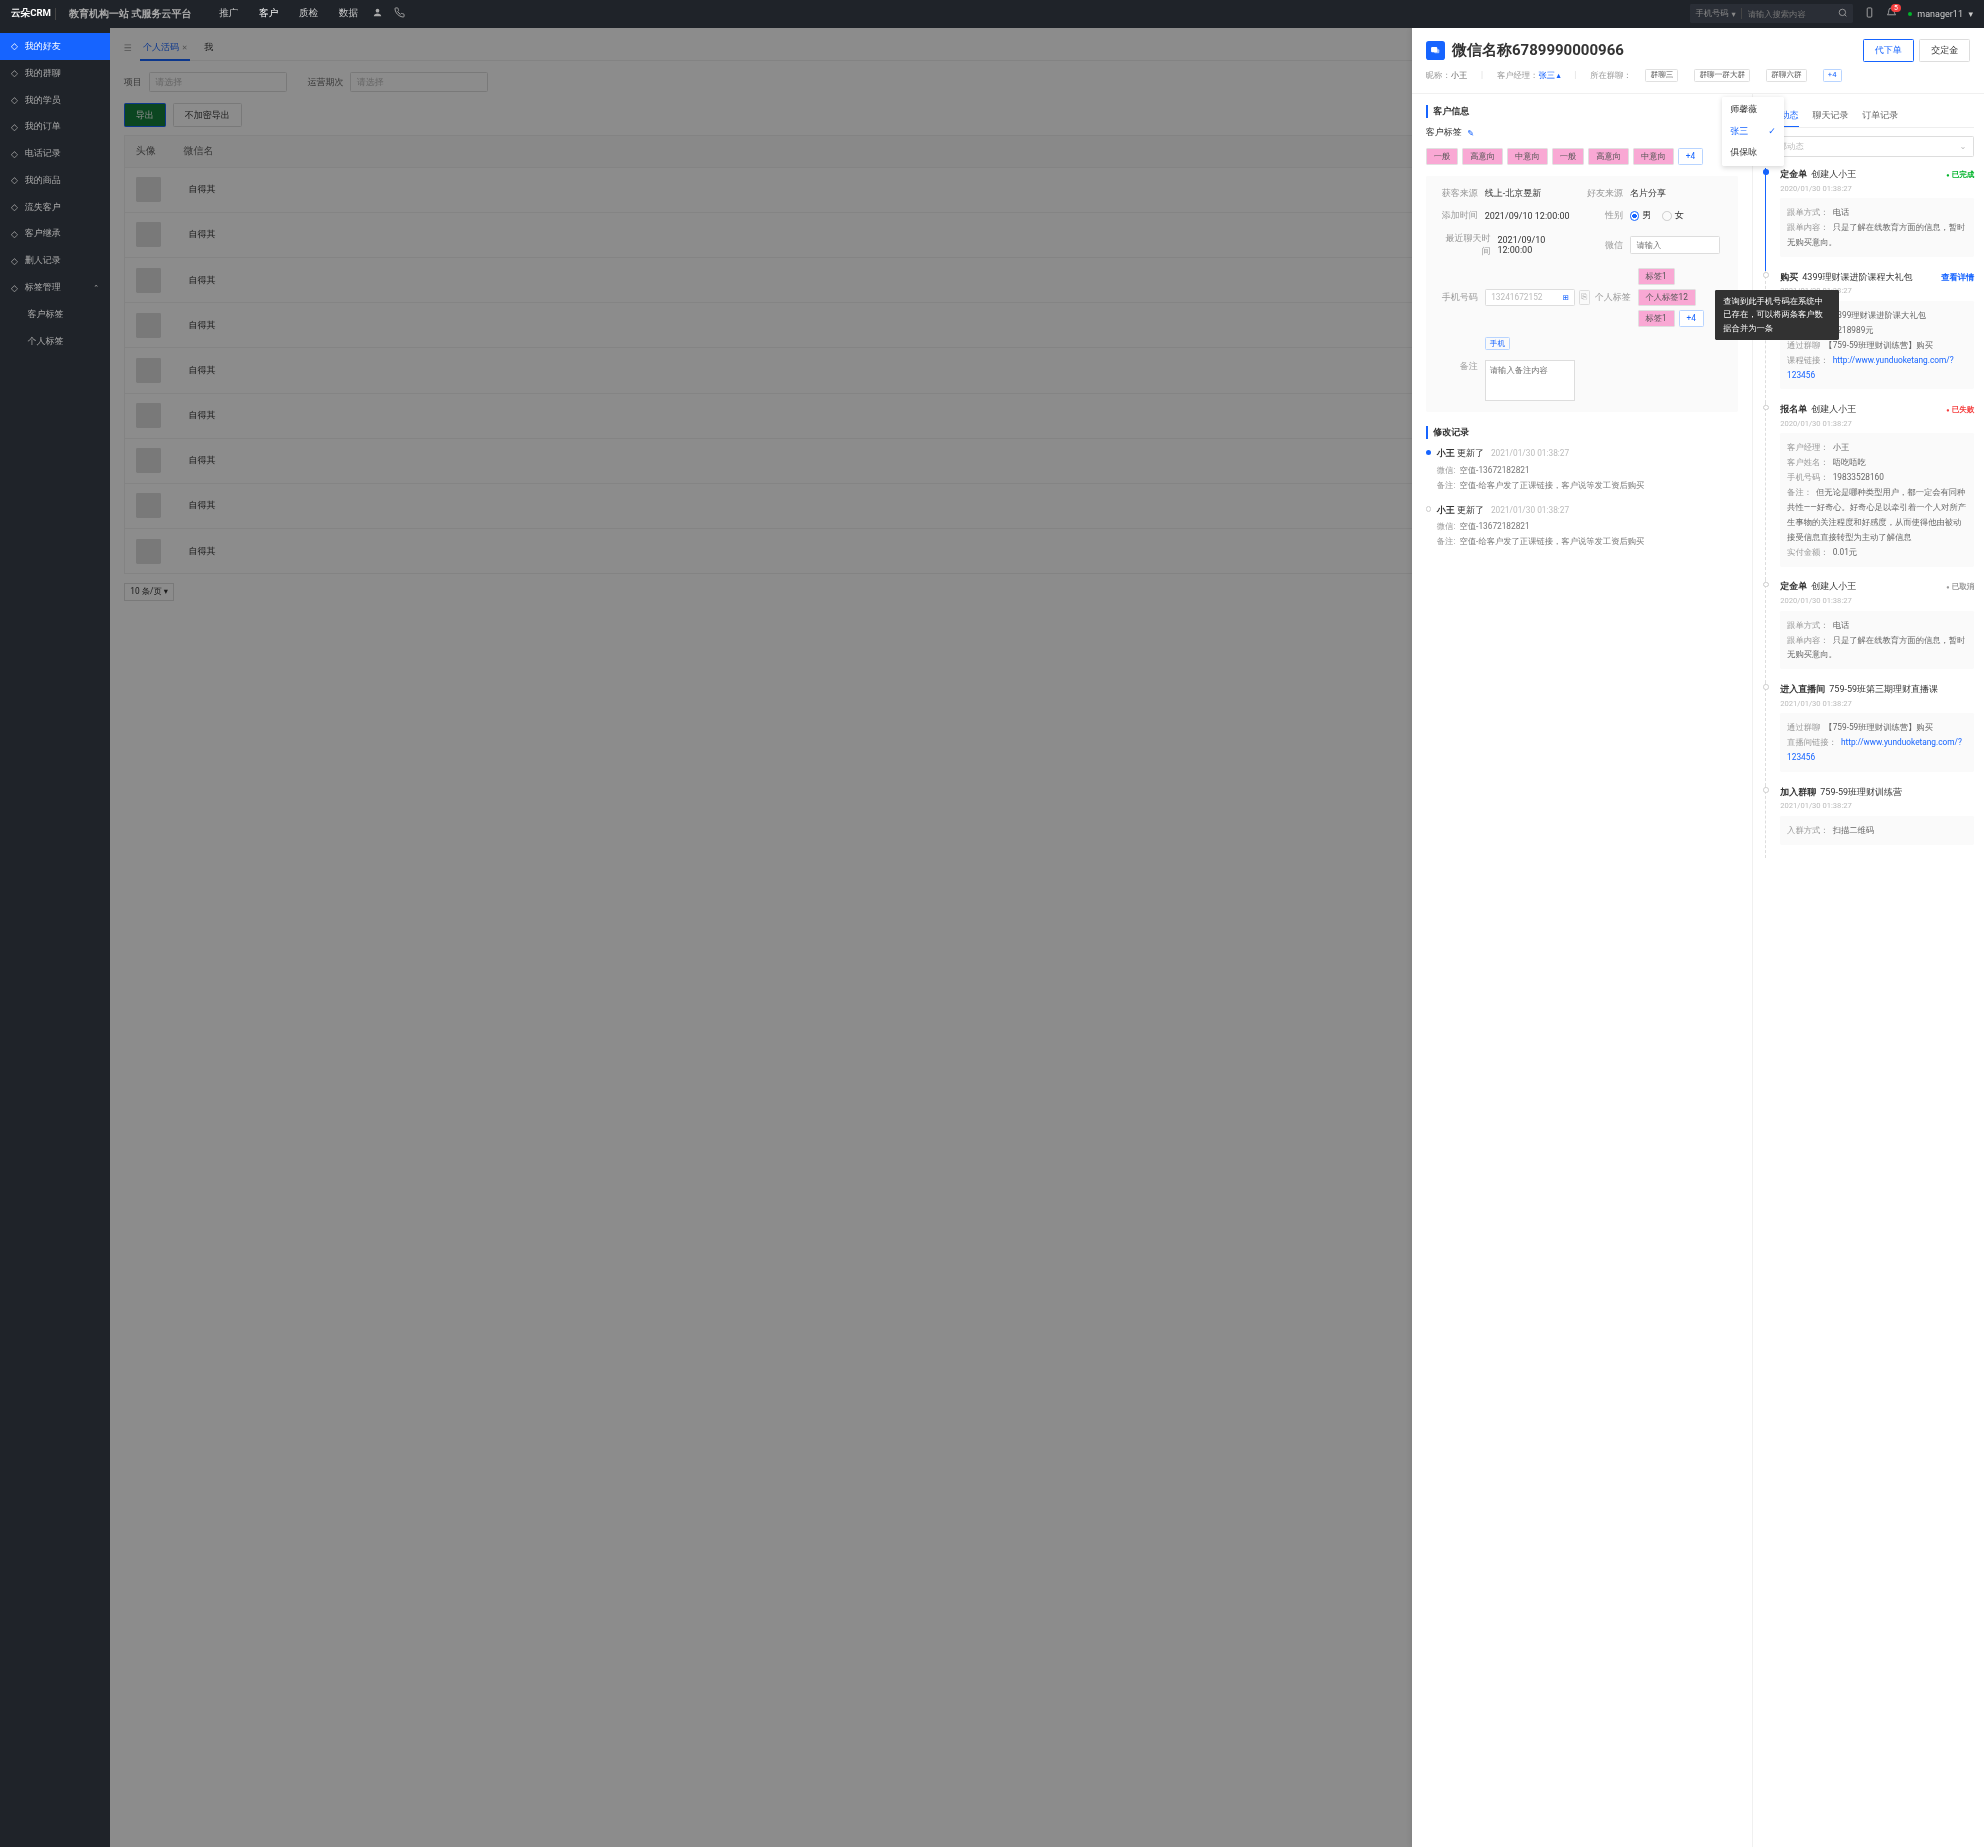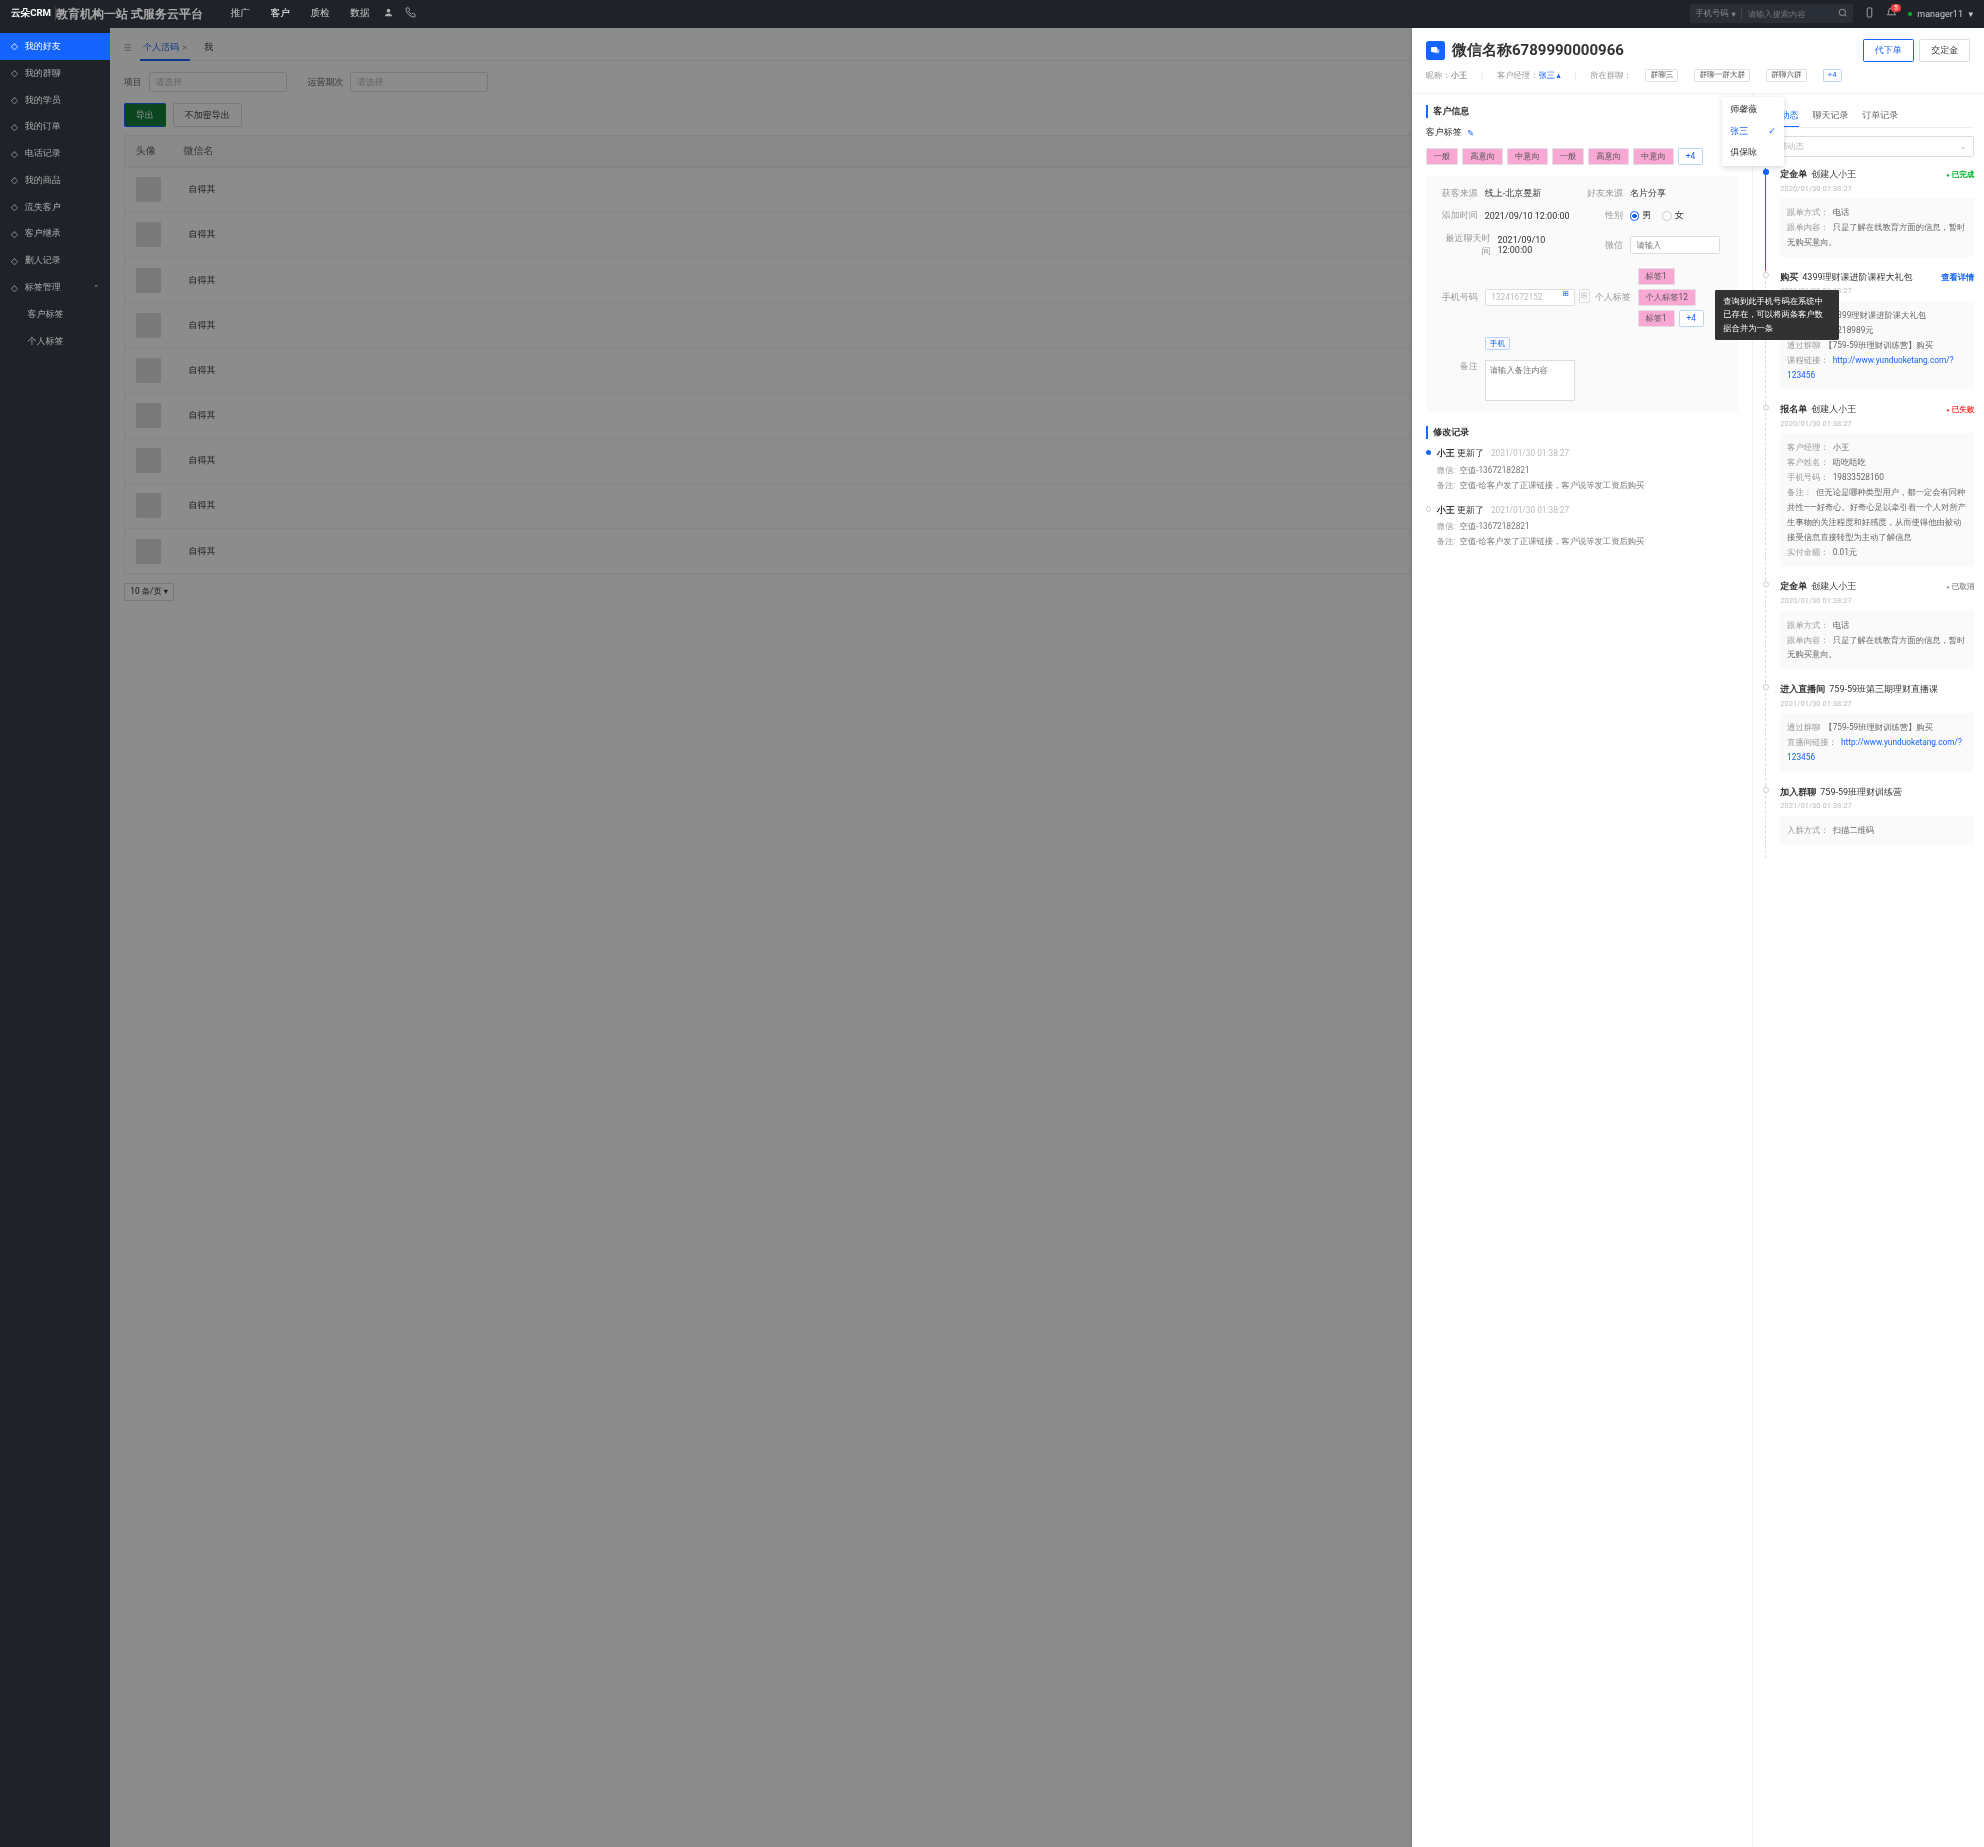--- a/index.html
+++ b/index.html
@@ -1,19 +1,19 @@
 <!DOCTYPE html>
 <html style="font-size:11px"><head>
 <meta charset="utf-8">
 <style>
 *{margin:0;padding:0;box-sizing:border-box;font-family:-apple-system,BlinkMacSystemFont,"Segoe UI",Roboto,"Helvetica Neue",Arial,sans-serif}
 body{background:#f5f5f5;font-size:9px;color:#333}
 .header{height:27.6px;background:#1f2329;display:flex;align-items:center;padding:0 11px;color:#fff}
 .logo{display:flex;align-items:center;gap:4.1px;font-size:9.6px;font-weight:bold}
-.logo-sub{font-size:12px;border-left:0.7px solid #444;padding-left:0;line-height:1.2;color:#aaa}
+.logo-sub{font-size:10px;border-left:0.7px solid #444;padding-left:13px;line-height:1.2;color:#aaa}
 .topnav{display:flex;margin-left:27.6px;gap:20.7px}
 .topnav-item{color:#ccc;font-size:9.6px;cursor:pointer}
 .topnav-item.active{color:#fff}
 .header-right{margin-left:auto;display:flex;align-items:center;gap:11px}
 .search-bar{display:flex;align-items:center;background:#2a2e36;border-radius:1.4px;height:19.3px}
 .search-sel{padding:0 5.5px;border-right:0.7px solid #444;color:#888;font-size:8.3px;display:flex;align-items:center;gap:2.8px}
 .search-inp{background:transparent;border:none;padding:0 5.5px;width:90px;color:#fff;outline:none;font-size:8.3px}
 .header-icon{color:#aaa;cursor:pointer;position:relative}
 .badge{position:absolute;top:-2.8px;right:-4.1px;background:#f53f3f;color:#fff;border-radius:5.5px;font-size:6.9px;padding:0 2.8px;min-width:9.6px;text-align:center}
 .user{display:flex;align-items:center;gap:5.5px;color:#ccc;font-size:9px}
@@ -76,21 +76,21 @@
 .info-row{display:flex;margin-bottom:9.6px;font-size:9px}
 .info-row:last-child{margin-bottom:0}
 .info-cell{flex:1;display:flex;align-items:center;gap:6.9px}
 .info-label{color:#999;min-width:41px;text-align:right}
 .info-val{color:#333}
 .radio-group{display:flex;gap:11px;align-items:center}
 .radio{display:flex;align-items:center;gap:2.8px}
 .radio-circle{width:9.6px;height:9.6px;border:0.7px solid #ccc;border-radius:50%;display:inline-block}
 .radio.checked .radio-circle{border-color:#1664ff;background:radial-gradient(circle,#1664ff 40%,#fff 45%)}
 .input{border:0.7px solid #ddd;padding:2.8px 5.5px;border-radius:1.4px;font-size:8.3px;width:90px}
-.input-wrap{position:relative;display:flex;align-items:flex-start;gap:4.1px}
+.input-wrap{position:relative;display:flex;align-items:center;gap:4.1px}
 .phone-tag{border:0.7px solid #b8d4ff;color:#1664ff;padding:0.7px 4.1px;border-radius:1.4px;font-size:7.6px}
 .tooltip{position:absolute;top:262px;left:303px;background:#323232;color:#fff;padding:5.5px 8.3px;border-radius:1.4px;font-size:8.3px;z-index:30;width:124px;line-height:1.6}
 .textarea{border:0.7px solid #ddd;width:90px;height:41px;padding:4.1px;font-size:8.3px;resize:none}
 .ptag-list{display:flex;flex-wrap:wrap;gap:4.1px;max-width:96px}
 .history{margin-top:5.5px}
 .hist-line{display:flex;gap:5.5px;position:relative;padding-left:11px;margin-bottom:11px}
 .hist-dot{position:absolute;left:0;top:2.8px;width:5.5px;height:5.5px;border-radius:50%;background:#1664ff}
 .hist-dot.hollow{background:#fff;border:0.7px solid #ccc}
 .hist-head{font-size:9px;color:#333}
 .hist-time{color:#bbb;font-size:8.3px;margin-left:6.9px}

